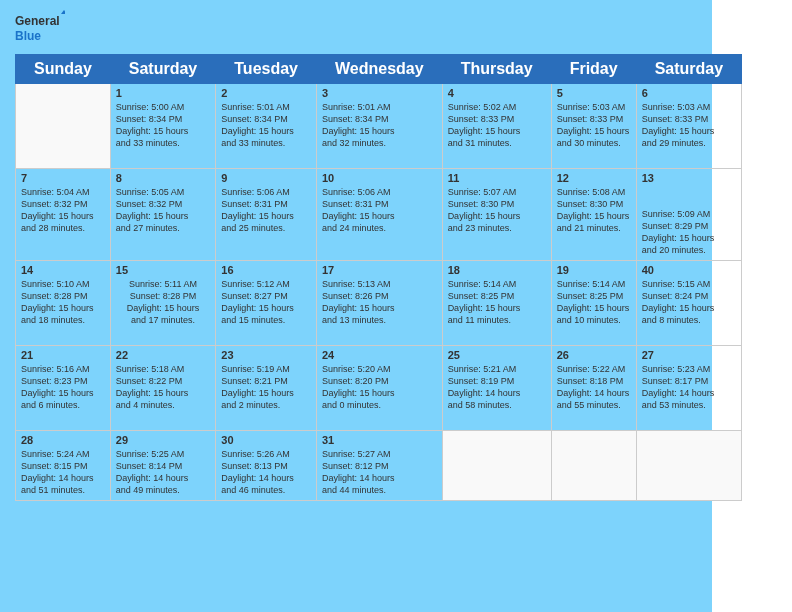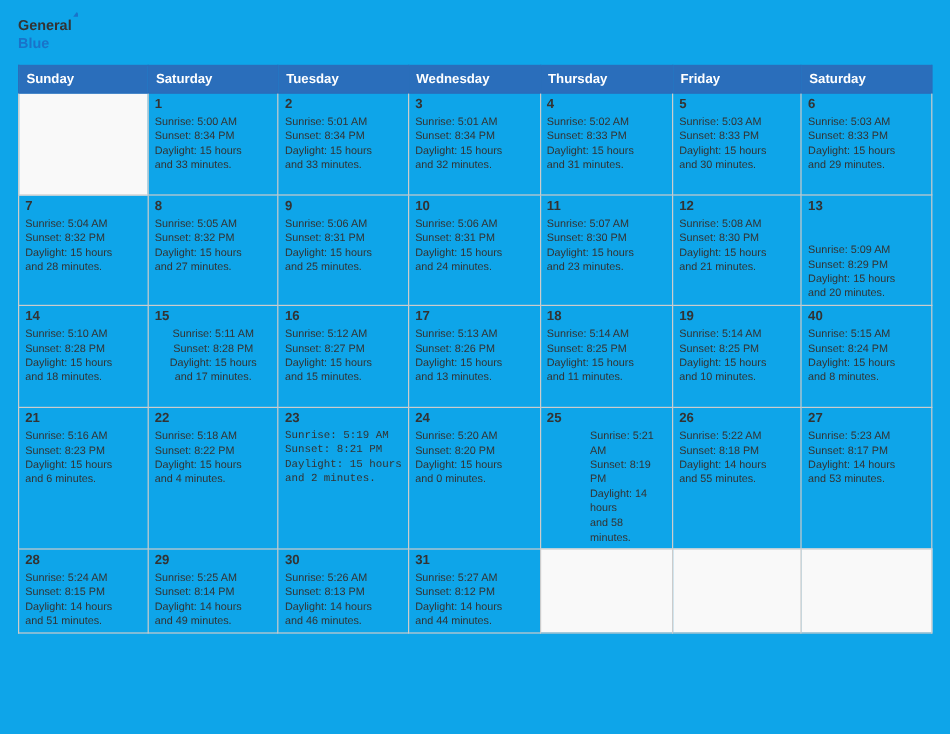--- a/index.html
+++ b/index.html
@@ -4,24 +4,24 @@
   <style>
     * { box-sizing: border-box; margin: 0; padding: 0; }
     body {
       font-family: Arial, sans-serif;
       background: #fff;
       width: 792px;
       height: 612px;
       overflow: hidden;
     }
     .page {
-      width: 792px;
+      width: 712px;
       height: 612px;
       padding: 10px 15px;
-      background: #0ea5e9;
+      background: #7dd3fc;
     }
     .header {
       display: flex;
       justify-content: space-between;
       align-items: flex-start;
       margin-bottom: 8px;
     }
     .logo {
       display: flex;
       align-items: center;
@@ -41,23 +41,23 @@
       color: #555;
     }
     .calendar {
       width: 100%;
       border-collapse: collapse;
       border: 1px solid #ccc;
     }
     .calendar th {
       background: #2a6ebb;
       color: #fff;
-      font-size: 11px;
+      font-size: 16px;
       font-weight: bold;
-      padding: 5px 6px;
+      padding: 5px 18px;
       text-align: left;
       border: 1px solid #2a6ebb;
     }
     .calendar td {
       border: 1px solid #ccc;
       vertical-align: top;
       padding: 3px 5px;
       font-size: 9.5px;
       color: #333;
       width: 113px;
@@ -270,35 +270,35 @@
           </td>
           <td>
             <span class="day-num">22</span>
             <div class="day-info" style="white-space: pre-line;">Sunrise: 5:18 AM
 Sunset: 8:22 PM
 Daylight: 15 hours
 and 4 minutes.</div>
           </td>
           <td>
             <span class="day-num">23</span>
-            <div class="day-info" style="white-space: pre-line; font-family: Liberation Mono, monospace;">Sunrise: 5:19 AM
+            <div class="day-info" style="white-space: pre-line;">Sunrise: 5:19 AM
 Sunset: 8:21 PM
 Daylight: 15 hours
 and 2 minutes.</div>
           </td>
           <td>
             <span class="day-num">24</span>
             <div class="day-info" style="white-space: pre-line;">Sunrise: 5:20 AM
 Sunset: 8:20 PM
 Daylight: 15 hours
 and 0 minutes.</div>
           </td>
           <td>
             <span class="day-num">25</span>
-            <div class="day-info" style="white-space: pre-line; margin-left: 36px;">Sunrise: 5:21 AM
+            <div class="day-info" style="white-space: pre-line;">Sunrise: 5:21 AM
 Sunset: 8:19 PM
 Daylight: 14 hours
 and 58 minutes.</div>
           </td>
           <td>
             <span class="day-num">26</span>
             <div class="day-info" style="white-space: pre-line;">Sunrise: 5:22 AM
 Sunset: 8:18 PM
 Daylight: 14 hours
 and 55 minutes.</div>

